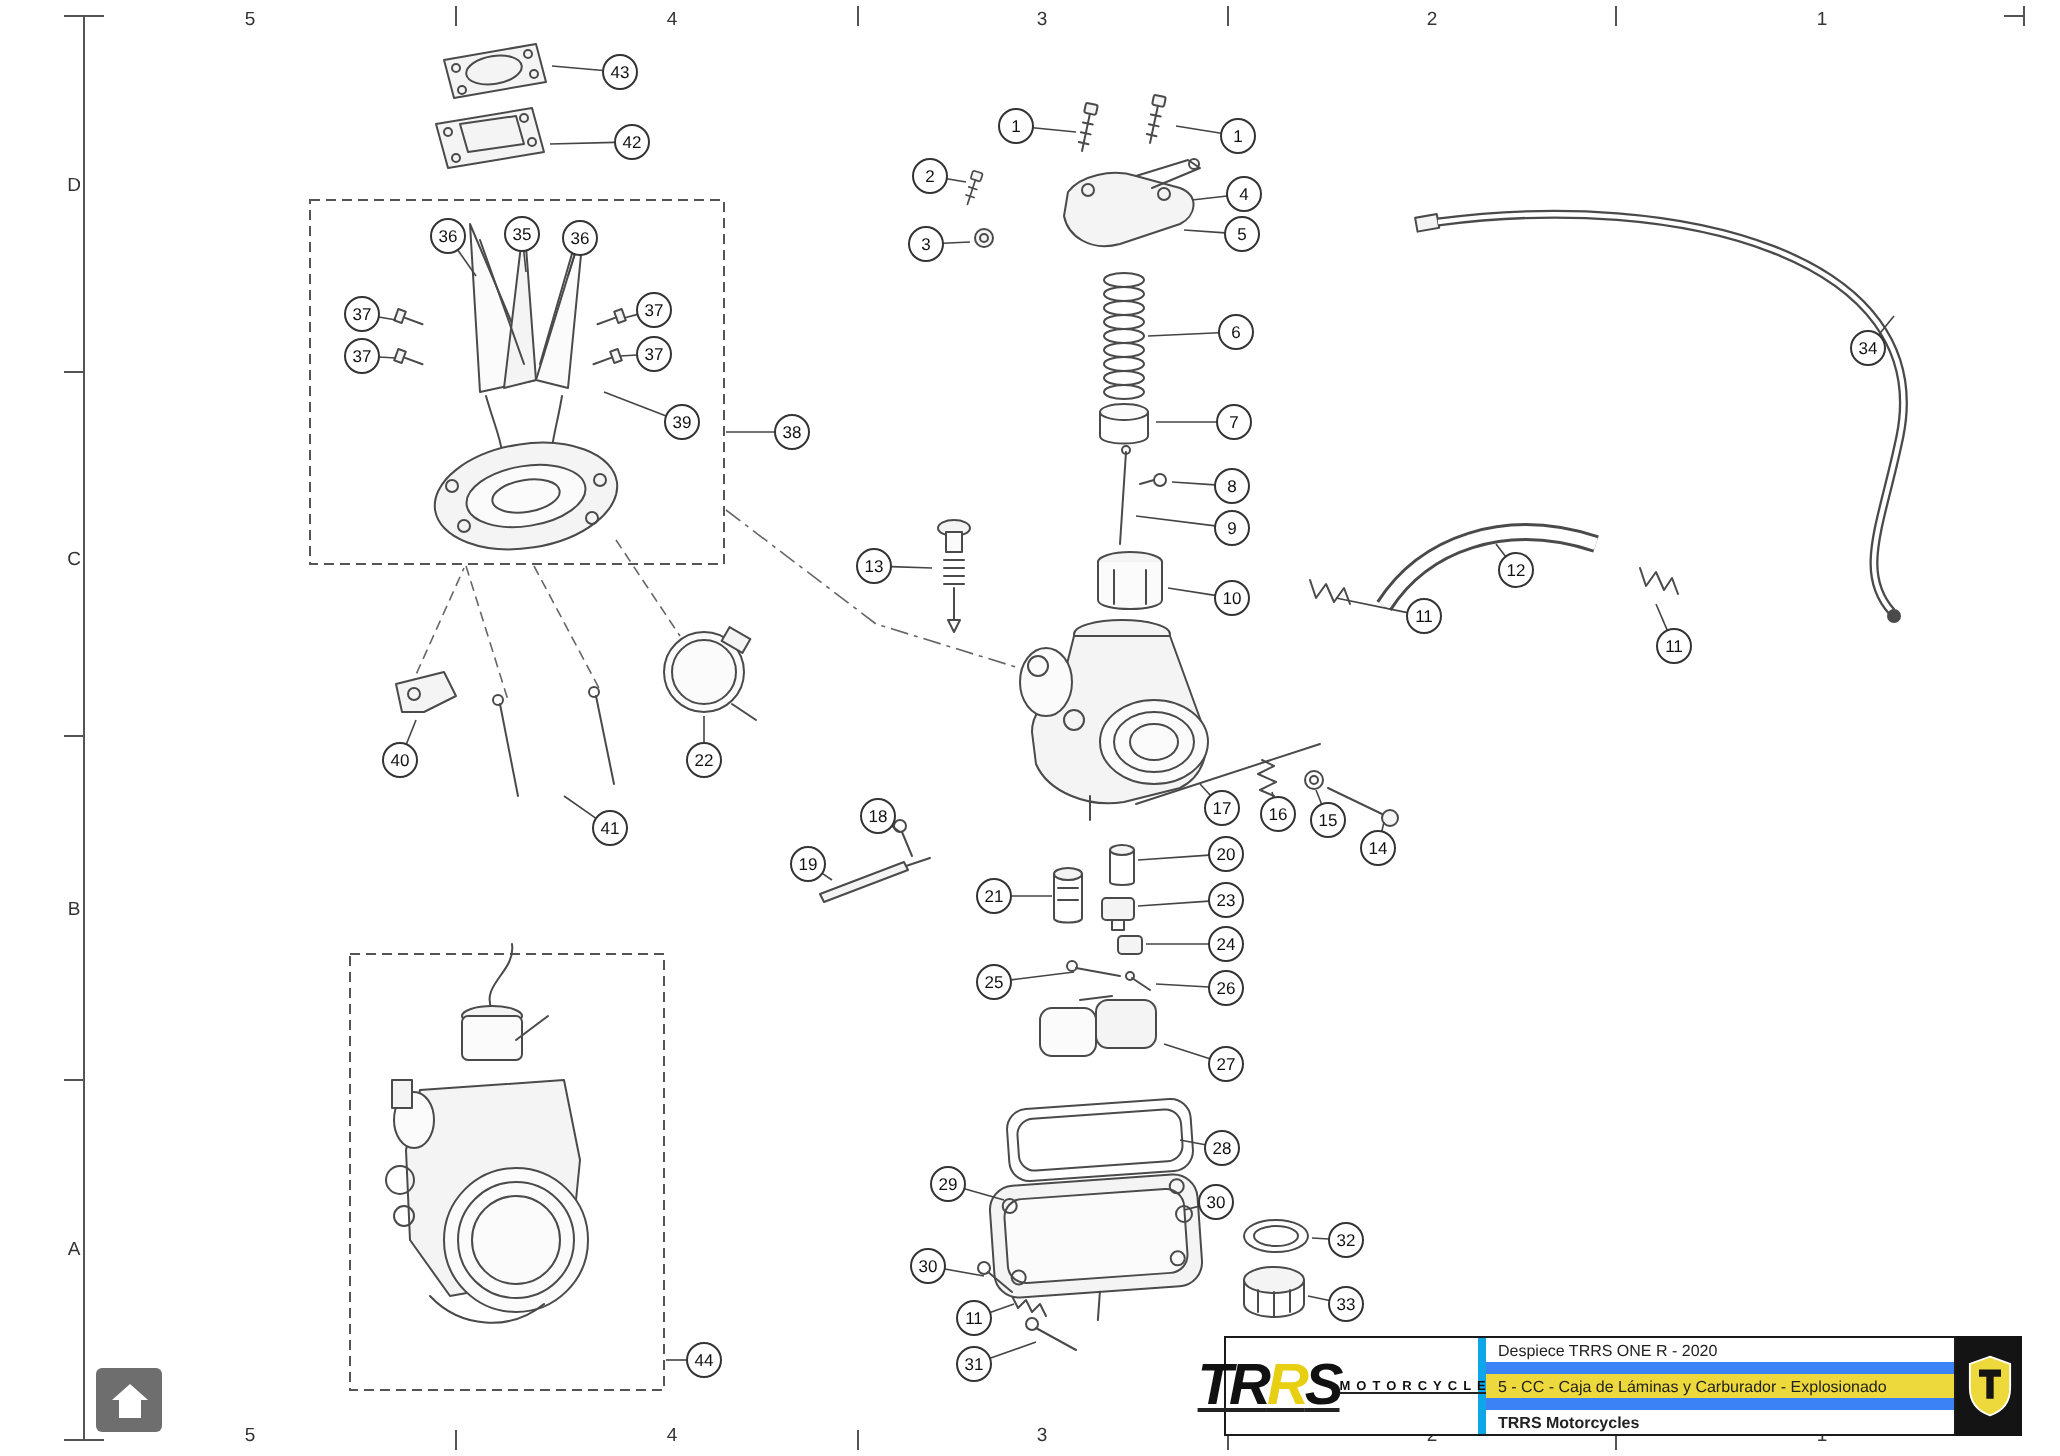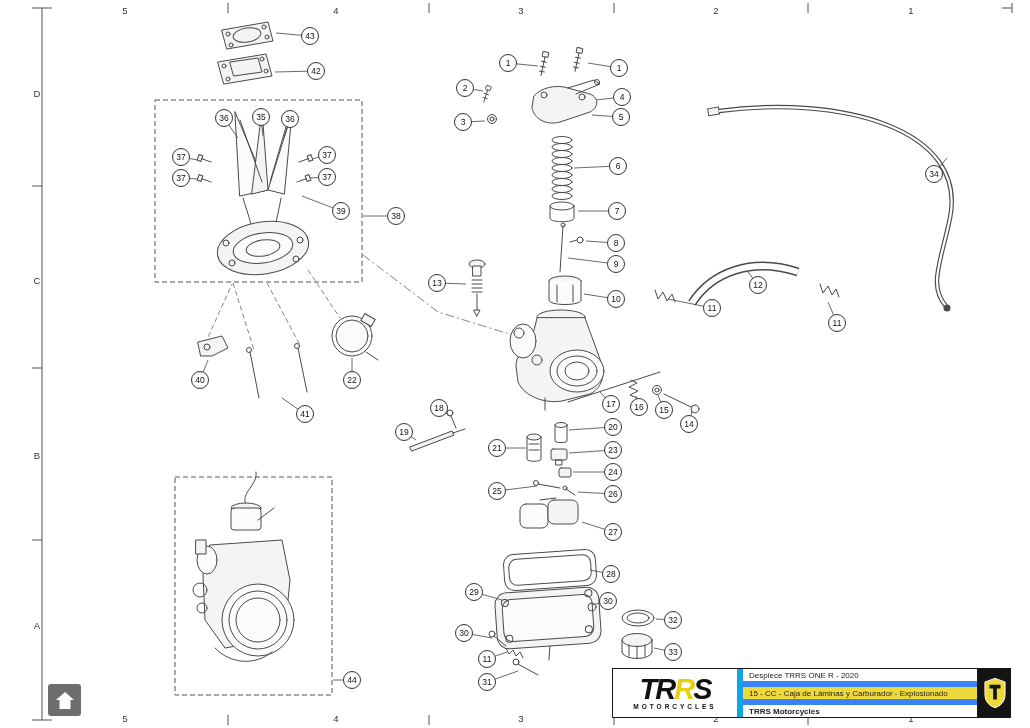--- a/index.html
+++ b/index.html
@@ -23,22 +23,22 @@
   .frame-label{position:absolute;font-size:9.5px;color:#333;transform:translate(-50%,-50%);}
   #home-btn{
     position:absolute;left:48px;top:684px;width:33px;height:32px;background:#6e6e6e;
     border-radius:3px;display:flex;align-items:center;justify-content:center;cursor:pointer;
   }
   #title-block{
     position:absolute;left:612px;top:668px;width:366px;height:50px;
     border:1px solid #1a1a1a;display:flex;box-sizing:border-box;background:#fff;
   }
   .tb-logo{
-    width:130px;border-right:6px solid #0ea5e9;display:flex;flex-direction:column;
-    align-items:center;justify-content:center;box-sizing:border-box;
+    width:130px;border-right:4px solid #0ea5e9;display:flex;
+    align-items:center;justify-content:center;box-sizing:border-box;text-decoration:underline;
   }
   .tb-brand{font-size:29px;font-weight:bold;font-style:italic;letter-spacing:-2px;line-height:25px;color:#111;}
   .tb-brand .mid{color:#e9cf12;}
   .tb-sub{font-size:6.5px;font-weight:bold;letter-spacing:3px;color:#111;margin-top:1px;}
   .tb-rows{flex:1;display:flex;flex-direction:column;box-sizing:border-box;}
   .tb-row{
     flex:1;display:flex;align-items:center;padding-left:6px;font-size:8px;
     border-bottom:6px solid #3b82f6;box-sizing:border-box;white-space:nowrap;color:#222;
   }
   .tb-row:last-child{border-bottom:none;font-weight:bold;}
@@ -535,21 +535,21 @@
   </svg>
 </div>
 
 <div id="title-block">
   <div class="tb-logo">
     <div class="tb-brand"><span>TR</span><span class="mid">R</span><span>S</span></div>
     <div class="tb-sub">MOTORCYCLES</div>
   </div>
   <div class="tb-rows">
     <div class="tb-row">Despiece TRRS ONE R - 2020</div>
-    <div class="tb-row highlight">15 - CC - Caja de Láminas y Carburador - Explosionado</div>
+    <div class="tb-row highlight">5 - CC - Caja de Láminas y Carburador - Explosionado</div>
     <div class="tb-row">TRRS Motorcycles</div>
   </div>
 </div>
 <div id="tb-shield">
   <svg width="22" height="32" viewBox="0 0 24 34">
     <path d="M12,1 L23,5 V18 C23,27 18,31 12,33 C6,31 1,27 1,18 V5 Z" fill="#edd93b" stroke="#fff" stroke-width="1"></path>
     <path d="M6,8 H18 V12 H14 V24 H10 V12 H6 Z" fill="#141414"></path>
   </svg>
 </div>
 

